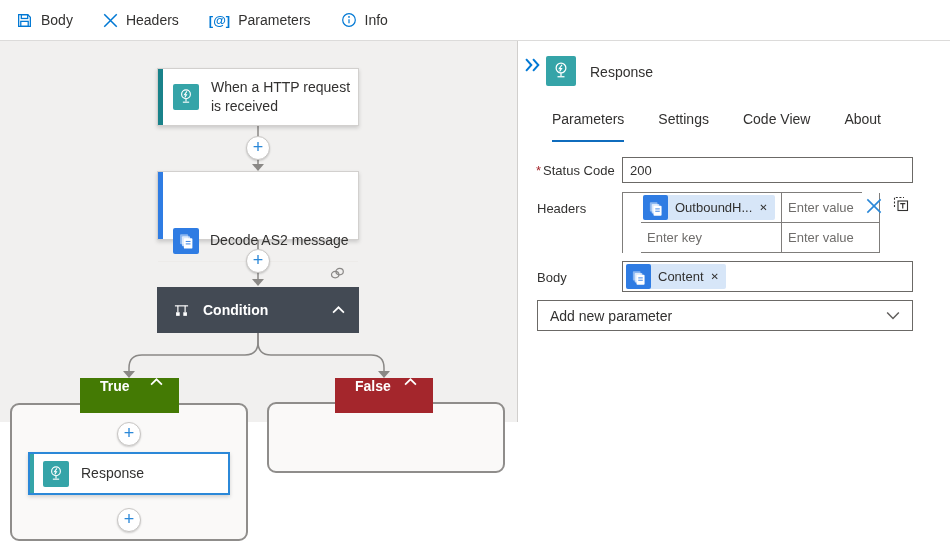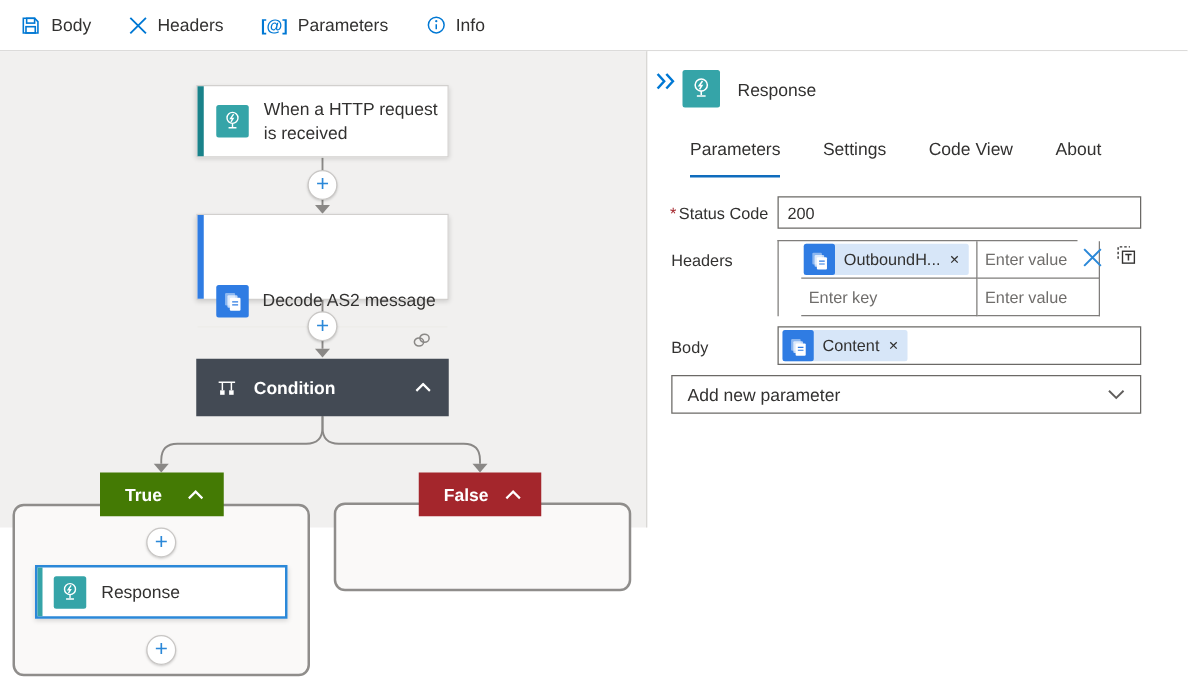--- a/index.html
+++ b/index.html
@@ -33,21 +33,21 @@
 
   .plusbtn { position:absolute; width:24px; height:24px; border-radius:50%; background:#fff;
              border:1px solid #c8c6c4; box-shadow:0 1px 2px rgba(0,0,0,.18); color:#2b88d8;
              font-size:18px; line-height:21px; text-align:center; cursor:pointer; z-index:3; }
 
   .condition { position:absolute; left:157px; top:246px; width:202px; height:46px; background:#434a54;
                display:flex; align-items:center; padding:0 14px 0 16px; gap:13px; cursor:pointer; }
   .condition .node-title { color:#fff; font-weight:bold; }
   .spacer { flex:1; }
 
-  .branch-badge { position:absolute; height:35px; display:flex; align-items:center; z-index:4;
+  .branch-badge { position:absolute; height:35px; display:flex; align-items:flex-start; z-index:4;
                   padding:0 16px 0 20px; cursor:pointer; }
   .branch-badge .lbl { color:#fff; font-weight:bold; font-size:14px; }
   .badge-true  { left:80px;  top:337px; width:99px; background:#447a04; }
   .badge-false { left:335px; top:337px; width:98px; background:#a4262c; }
 
   .branch-box { position:absolute; background:#faf9f8; border:2px solid #8f8d8b; border-radius:9px; }
   .box-true  { left:10px;  top:362px; width:238px; height:138px; }
   .box-false { left:267px; top:361px; width:238px; height:71px; }
 
   .response-card { position:absolute; left:28px; top:411px; width:202px; height:43px; background:#fff;

